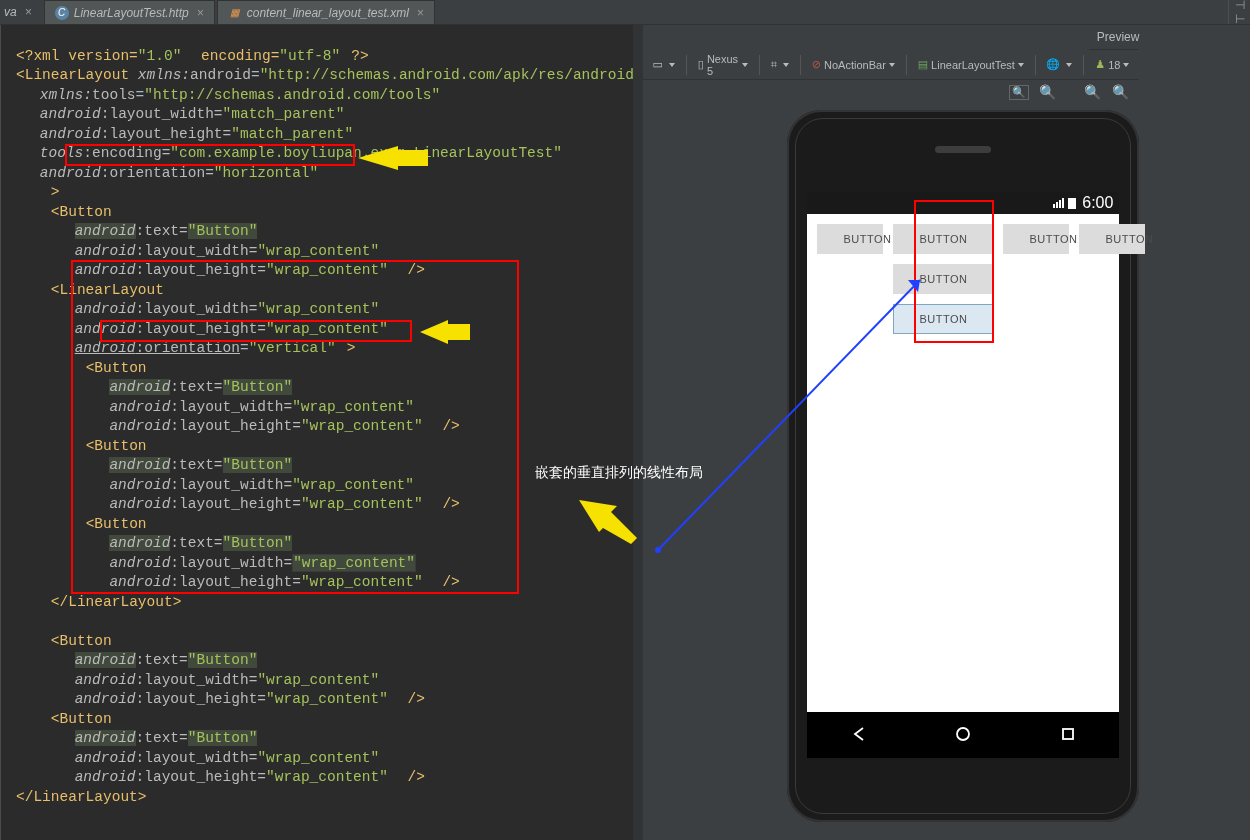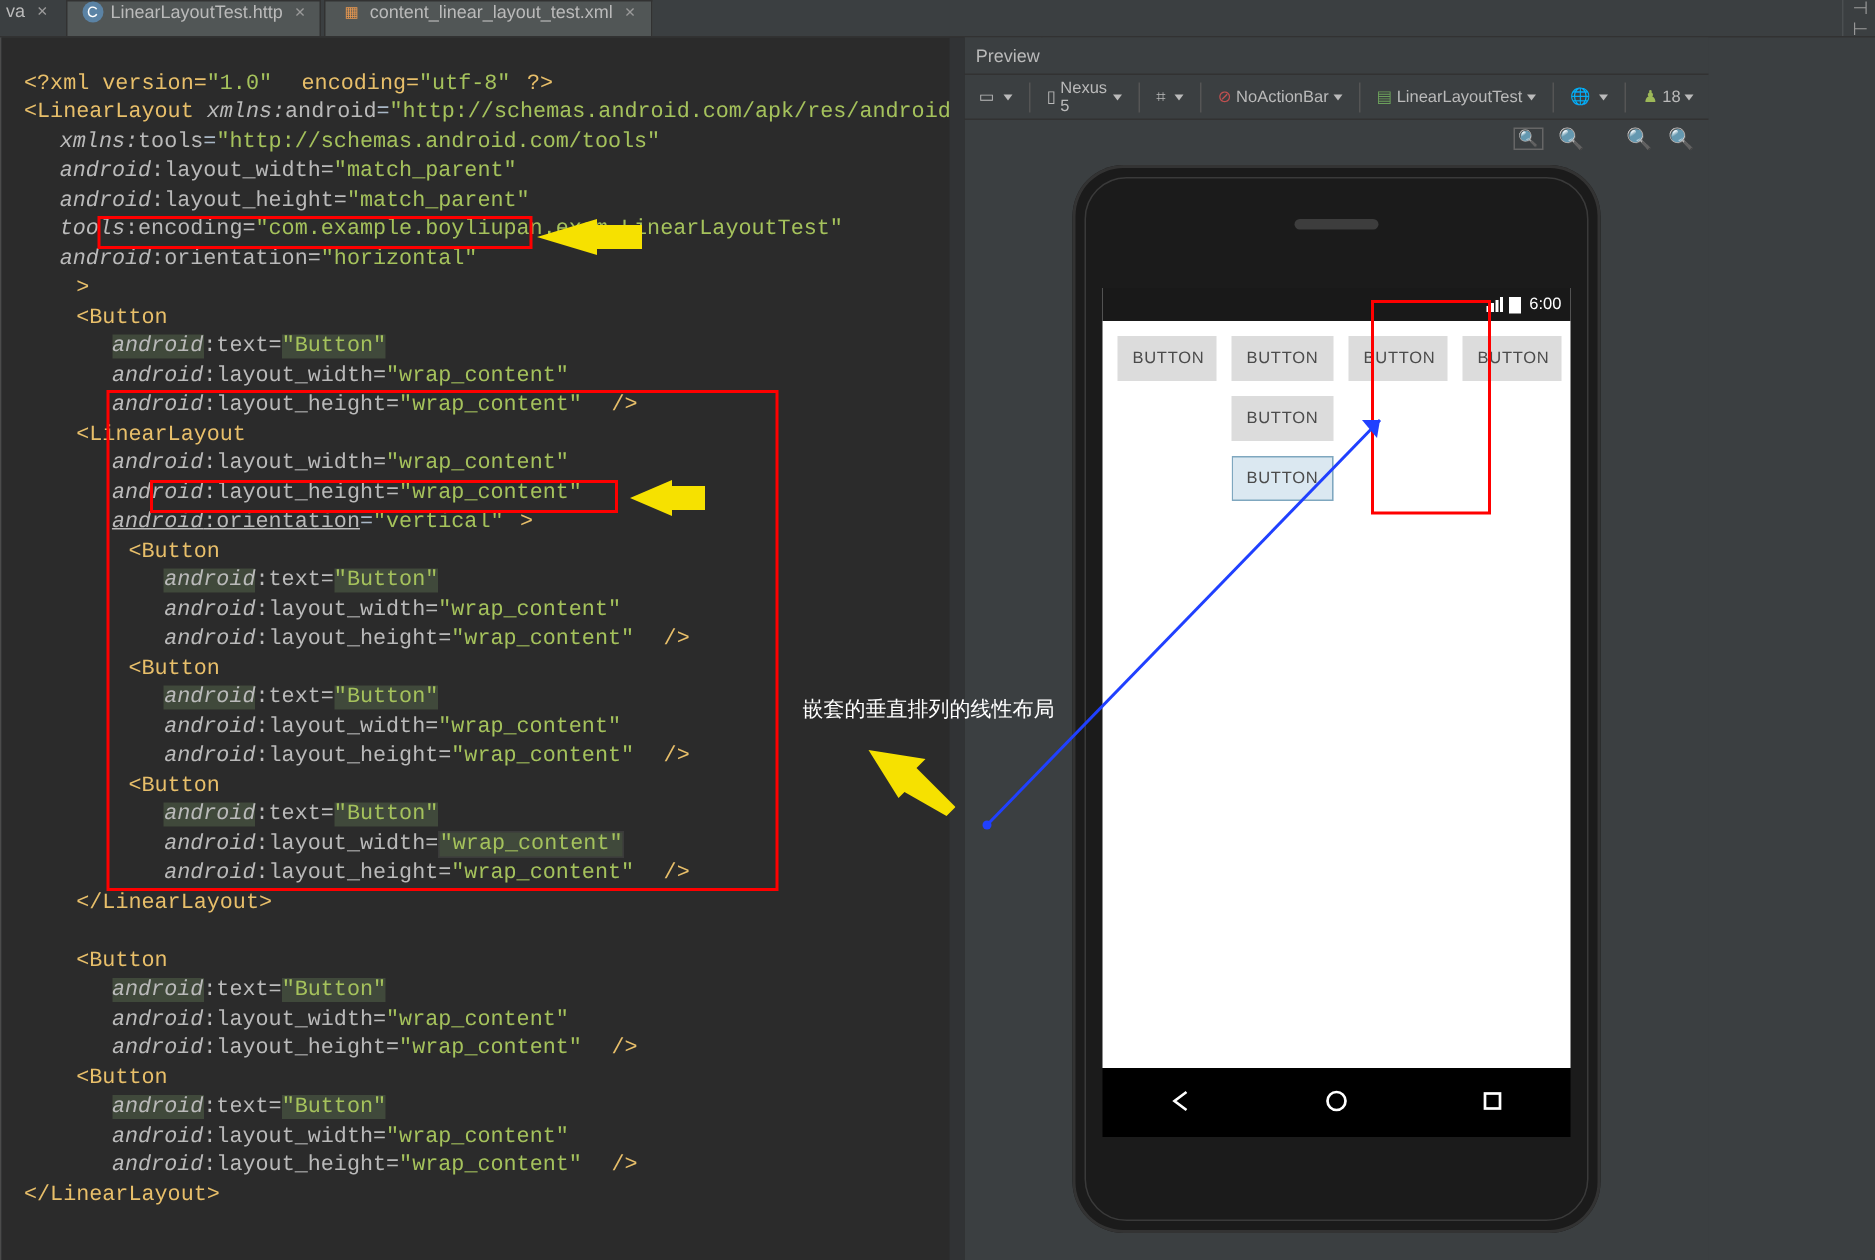--- a/index.html
+++ b/index.html
@@ -1,18 +1,18 @@
 <!DOCTYPE html>
 <html><head>
 <meta charset="utf-8">
 <style>
   * { margin:0; padding:0; box-sizing:border-box; }
   body { font-family:"Segoe UI",Arial,sans-serif; font-size:13px; background:#3b3f41; color:#aab1b7; width:1250px; height:840px; overflow:hidden; position:relative; }
   .tab-bar { display:flex; align-items:center; height:25px; background:#3b3f41; border-bottom:1px solid #323232; padding-left:4px; }
-  .tab { display:flex; align-items:flex-start; height:24px; padding:0 10px; font-size:12px; color:#bababa; margin-right:2px; background:#515656; border-top:1px solid #323232; border-left:1px solid #323232; border-right:1px solid #323232; cursor:pointer; }
+  .tab { display:flex; align-items:center; height:24px; padding:0 10px; font-size:12px; color:#bababa; margin-right:2px; background:#515656; border-top:1px solid #323232; border-left:1px solid #323232; border-right:1px solid #323232; cursor:pointer;font-style:italic; }
   .tab.first { padding-left:0; background:transparent; border:none; }
   .tab.active { background:#515656; }
   .tab .ticon { width:14px; height:14px; margin-right:5px; display:inline-flex; align-items:center; justify-content:center; font-size:10px; }
   .tab .close { margin-left:8px; color:#9a9a9a; font-size:12px; }
   .pin { margin-left:auto; margin-right:8px; width:14px; text-align:center; color:#9a9a9a; font-size:12px; padding:0 6px; border-left:1px solid #4b4f51; height:24px; display:flex; align-items:center; }
   .main { display:flex; height:815px; }
   .editor-pane { width:695px; display:flex; border-right:1px solid #323232; }
   .gutter { width:44px; background:#313335; position:relative; border-right:1px solid #4b4b4b; }
   .gutter-dot { position:absolute; left:3px; width:12px; height:12px; border-radius:50%; background:#6bb8ea; color:#2b2b2b; font-size:9px; display:flex; align-items:center; justify-content:center; }
   .fold { position:absolute; left:17px; color:#888; font-size:10px; }
@@ -22,41 +22,41 @@
   .k-attr { color:#bababa; }
   .k-hl { background:#40493b; }
   .k-val { color:#a5c25c; }
   .k-op { color:#a9b7c6; }
   .ul { text-decoration:underline; }
   .red-box { position:absolute; border:2px solid #ff0000; pointer-events:none; }
   .arrow-y { position:absolute; pointer-events:none; }
   .blue-arrow { position:absolute; pointer-events:none; }
   .annot { position:absolute; color:#fff; font-size:14px; font-family:"Microsoft YaHei","Segoe UI"; }
   .caret-box { border:1px solid #3b3b3b; }
-  .preview-pane { flex:1; background:#3b3f41; display:flex; flex-direction:column; }
+  .preview-pane { flex:1; background:#3b3f41; display:flex; flex-direction:column;align-items:flex-end; }
   .preview-header { height:25px; border-bottom:1px solid #323232; display:flex; align-items:center; padding-left:8px; font-size:12px; color:#bababa; }
   .preview-tools { height:30px; display:flex; align-items:center; padding:0 6px; gap:4px; border-bottom:1px solid #323232; }
   .tool-btn { display:flex; align-items:center; height:22px; padding:0 4px; font-size:11px; color:#bababa; cursor:pointer; }
   .tool-btn .ic { margin-right:3px; display:inline-flex; }
   .tool-sep { width:1px; height:20px; background:#555; margin:0 3px; }
   .tool-dd::after { content:""; display:inline-block; margin-left:3px; border-left:3px solid transparent; border-right:3px solid transparent; border-top:4px solid #bbb; }
   .zoom-row { display:flex; align-items:center; justify-content:flex-end; padding:4px 10px 6px; gap:10px; }
   .zicon { color:#888; font-size:14px; cursor:pointer; }
   .device-area { flex:1; display:flex; align-items:flex-start; justify-content:center; padding-top:4px; }
   .phone { width:352px; height:712px; background:#1b1b1b; border-radius:34px; position:relative; box-shadow:inset 0 0 0 2px #333; }
   .phone-inner { position:absolute; left:8px; right:8px; top:8px; bottom:8px; border:1px solid #3a3a3a; border-radius:28px; }
   .speaker { position:absolute; top:36px; left:50%; transform:translateX(-50%); width:56px; height:7px; background:#3d3d3d; border-radius:4px; }
   .screen { position:absolute; top:82px; left:20px; right:20px; height:520px; background:#fff; }
-  .status-bar { height:22px; background:#191919; color:#fff; display:flex; align-items:center; justify-content:flex-end; padding:0 6px; font-size:11px; gap:4px; }
+  .status-bar { height:22px; background:#191919; color:#fff; display:flex; align-items:center; justify-content:flex-end; padding:0 6px; font-size:16px; gap:4px; }
   .sig { display:inline-flex; align-items:flex-end; gap:1px; }
   .sig span { width:2px; background:#fff; }
   .batt { width:8px; height:11px; background:#fff; margin-right:2px; }
   .app-area { padding:10px; display:flex; gap:10px; align-items:flex-start; }
   .col { display:flex; flex-direction:column; gap:10px; }
-  .abtn { background:#dcdcdc; color:#4b4b4b; font-size:11px; font-weight:500; letter-spacing:0.5px; padding:9px 10px; border:none; min-width:66px; text-align:center; cursor:pointer; }
+  .abtn { background:#dcdcdc; color:#4b4b4b; font-size:11px; font-weight:500; letter-spacing:0.5px; padding:9px 26px; border:none; min-width:66px; text-align:center; cursor:pointer; }
   .abtn.sel { background:#dbe8f1; box-shadow:inset 0 0 0 1px #7fa7bf; }
   .nav-bar { position:absolute; bottom:64px; left:20px; right:20px; height:46px; background:#000; display:flex; align-items:center; justify-content:space-around; }
   .nav-bar span { color:#fff; }
   .overlay { position:absolute; left:0; top:0; width:1250px; height:840px; pointer-events:none; }
   .scrollstrip { position:absolute; right:0; top:0; bottom:0; width:10px; background:#313335; }
 </style>
 </head>
 <body>
 
 <div class="tab-bar">

